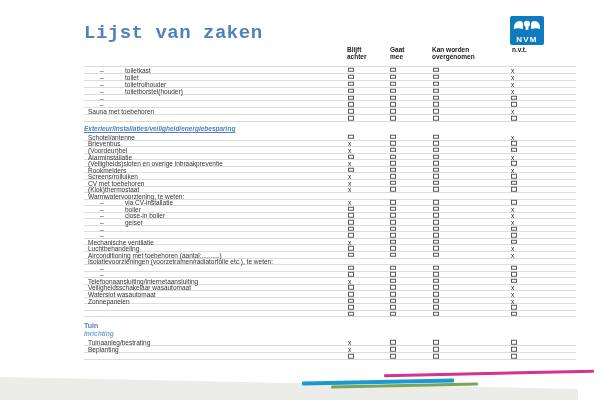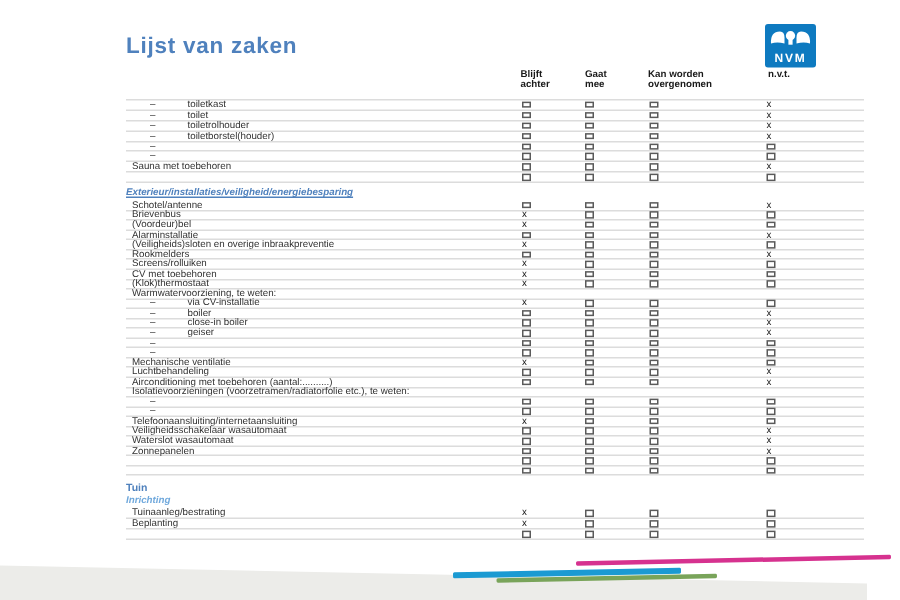--- a/index.html
+++ b/index.html
@@ -2,21 +2,21 @@
 <html style="--accent: #4f81bd; --accent-light: #6fa8dc; --logo-blue: #0e7ac0; --stripe-magenta: #d6328f; --stripe-blue: #1b9ad2; --stripe-green: #79a45a; --wedge: #ecece9; --row-line: #dcdcdc; --text: #333333;"><head>
 <meta charset="utf-8">
 <style>
   html,body{margin:0;padding:0;}
   body{
     width:600px;height:400px;position:relative;overflow:hidden;
     background:#ffffff;font-family:"Liberation Sans", sans-serif;
   }
   .title{
     position:absolute;left:84px;top:22px;
-    font-size:15px;font-weight:bold;letter-spacing:.5px;color:var(--accent);
+    font-size:19px;font-weight:bold;letter-spacing:.5px;color:var(--accent);font-family:Liberation Mono, monospace;
   }
   .logo{position:absolute;left:509px;top:16px;width:36px;height:30px;}
   .colheads{position:absolute;left:84px;top:46px;width:492px;font-size:6.5px;
     font-weight:bold;color:#1a1a1a;line-height:7px;}
   .colhead{position:absolute;top:0;}
   .ch0{left:263px;width:30px;}
   .ch1{left:306px;width:24px;}
   .ch2{left:348px;width:62px;}
   .ch3{left:428px;width:30px;}
   .table{position:absolute;left:84px;top:66px;width:492px;}

